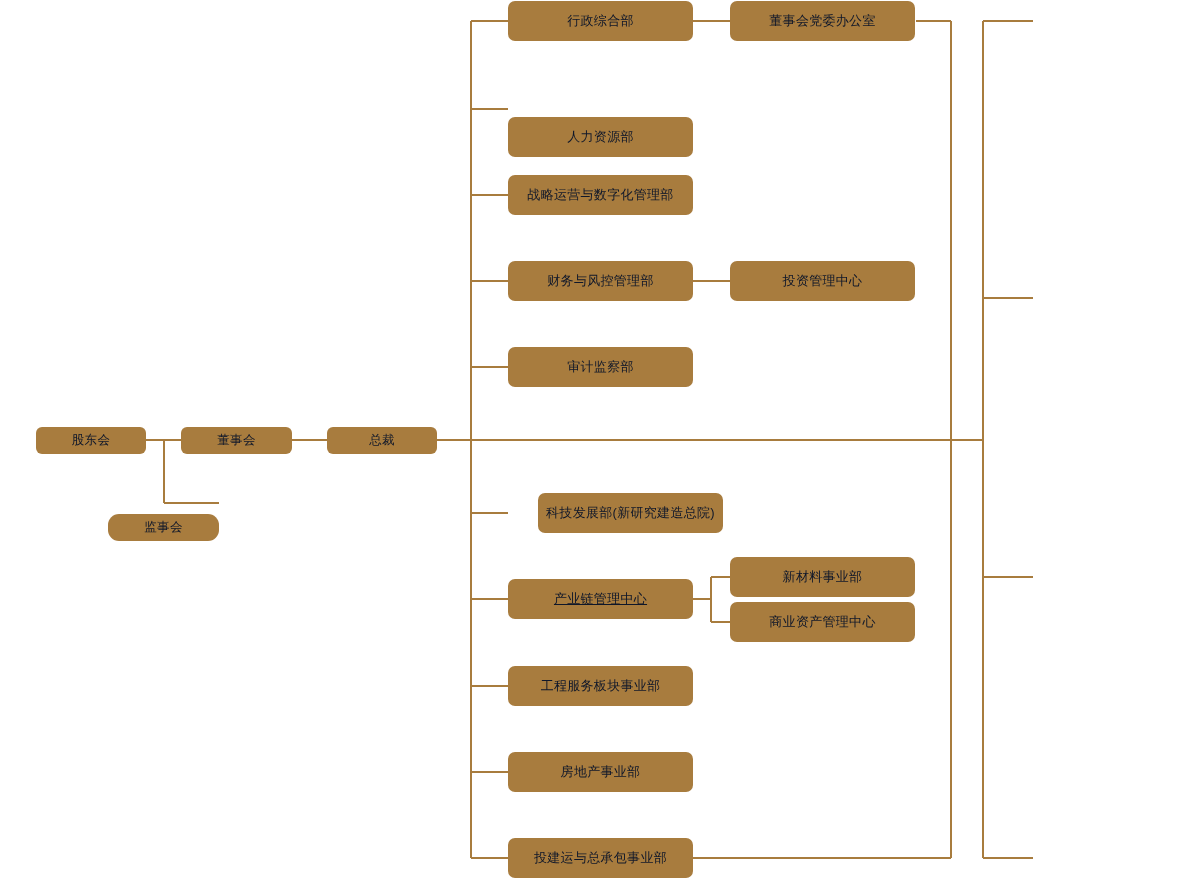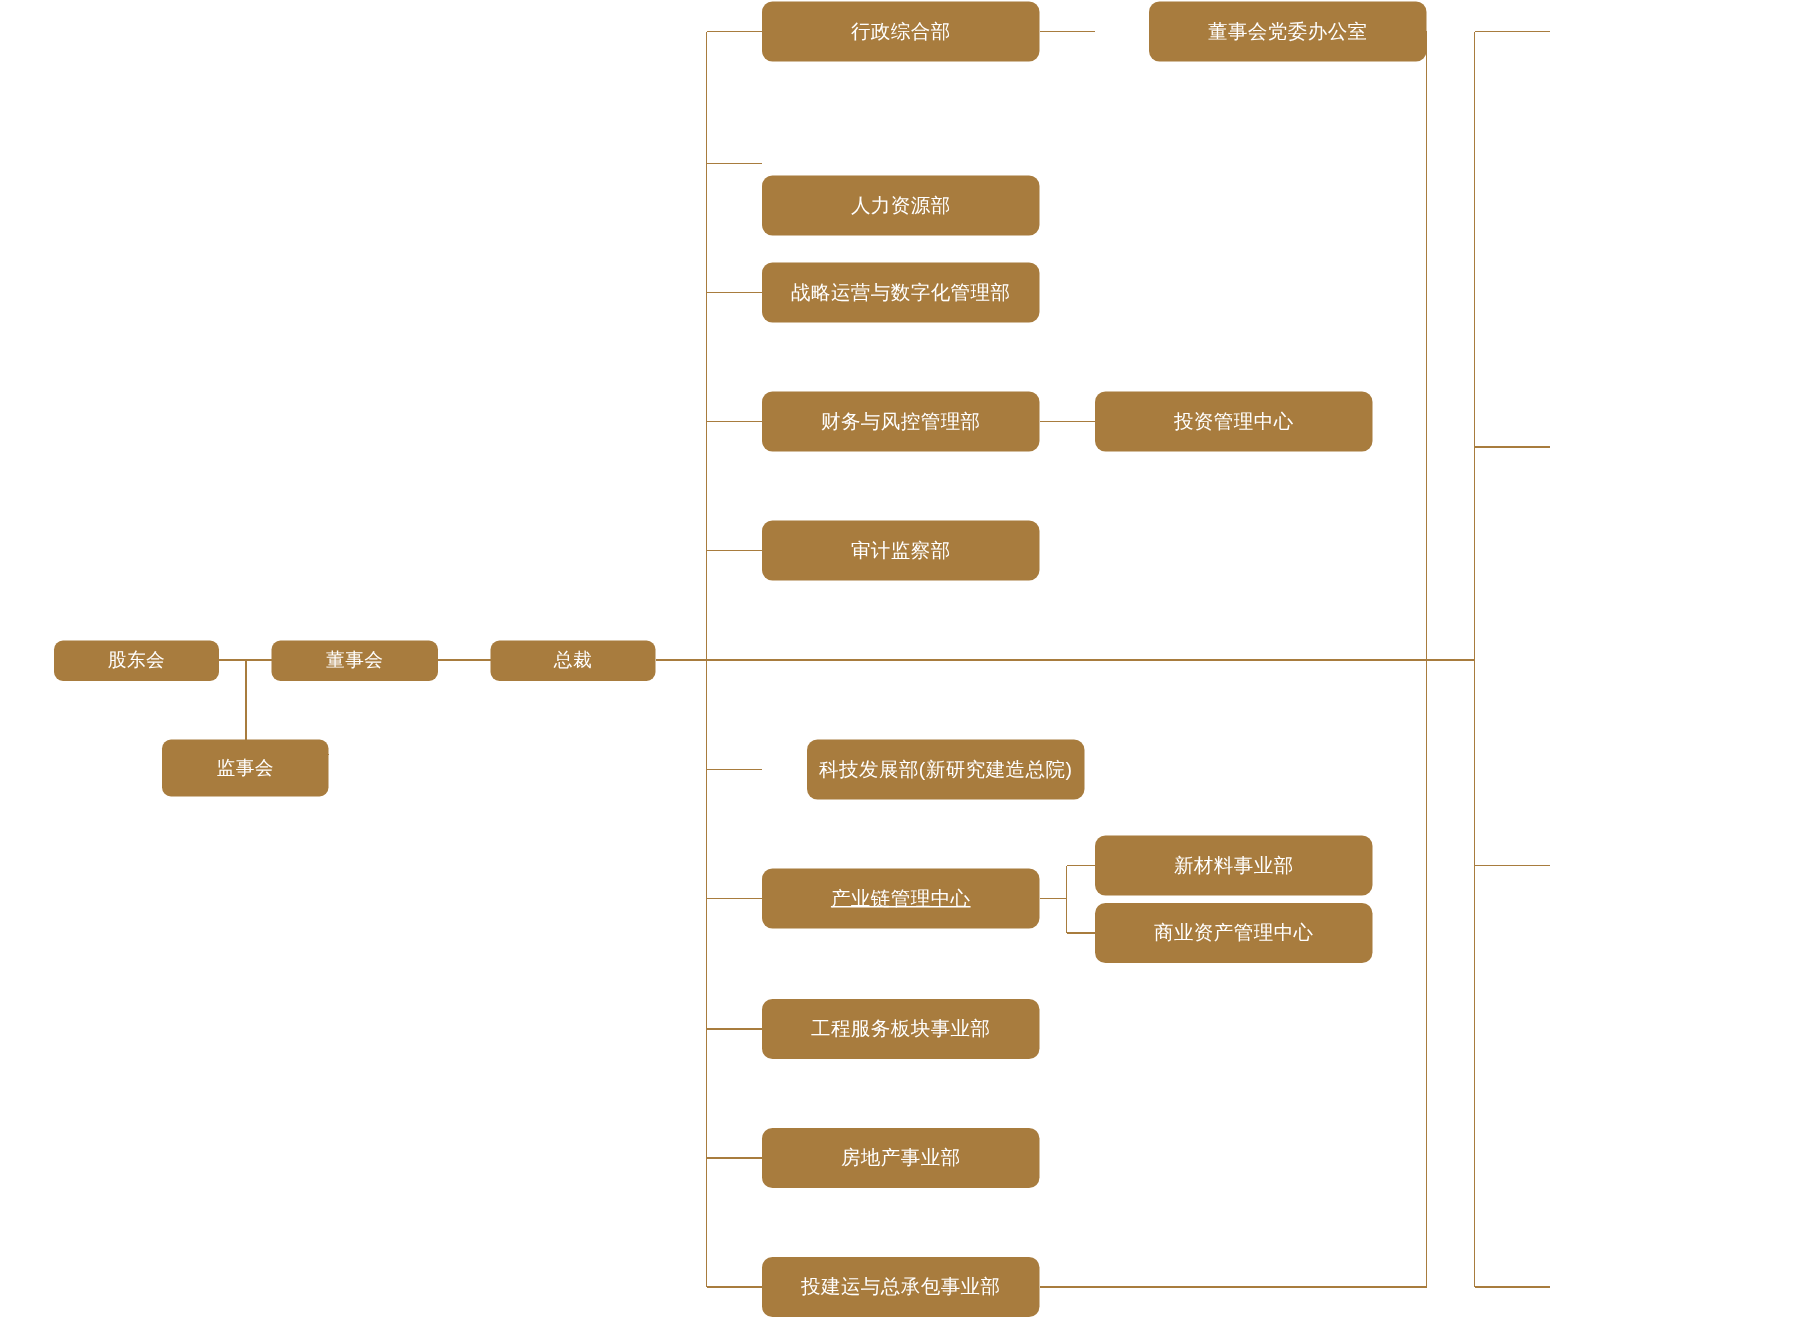--- a/index.html
+++ b/index.html
@@ -23,21 +23,21 @@
     left: 0;
     top: 0;
     width: 1202px;
     height: 880px;
     pointer-events: none;
   }
   .node {
     position: absolute;
     box-sizing: border-box;
     background: #a87c3e;
-    color: #ffffff;
+    color: #0f172a;
     border-radius: 7px;
     display: flex;
     align-items: center;
     justify-content: center;
     text-align: center;
     font-size: 13px;
     line-height: 1.15;
     letter-spacing: 0.3px;
     white-space: nowrap;
     font-weight: 400;
@@ -86,37 +86,37 @@
       <line x1="983" y1="21" x2="1033" y2="21" stroke="#a87c3e" stroke-width="1.2" shape-rendering="crispEdges"></line>
       <line x1="983" y1="298" x2="1033" y2="298" stroke="#a87c3e" stroke-width="1.2" shape-rendering="crispEdges"></line>
       <line x1="983" y1="577" x2="1033" y2="577" stroke="#a87c3e" stroke-width="1.2" shape-rendering="crispEdges"></line>
       <line x1="983" y1="858" x2="1033" y2="858" stroke="#a87c3e" stroke-width="1.2" shape-rendering="crispEdges"></line>
     </svg>
 
   <div class="node small" style="left: 36px; top: 427px; width: 110px; height: 27px; text-align: right;">
     <span class="node-label">股东会</span>
   </div>
 
-  <div class="node small" style="left: 108px; top: 493px; width: 111px; height: 38px;">
+  <div class="node small" style="left: 108px; top: 514px; width: 111px; height: 27px; border-radius: 11px;">
     <span class="node-label">监事会</span>
   </div>
 
   <div class="node small" style="left: 181px; top: 427px; width: 111px; height: 27px;">
     <span class="node-label">董事会</span>
   </div>
 
   <div class="node small" style="left: 327px; top: 427px; width: 110px; height: 27px; justify-content: center;">
     <span class="node-label">总裁</span>
   </div>
 
   <div class="node" style="left: 508px; top: 1px; width: 185px; height: 40px;">
     <span class="node-label">行政综合部</span>
   </div>
 
-  <div class="node" style="left: 730px; top: 1px; width: 185px; height: 40px; margin-left: 36px;">
+  <div class="node" style="left: 730px; top: 1px; width: 185px; height: 40px;">
     <span class="node-label">董事会党委办公室</span>
   </div>
 
   <div class="node" style="left: 508px; top: 89px; width: 185px; height: 40px; margin-top: 28px;">
     <span class="node-label">人力资源部</span>
   </div>
 
   <div class="node" style="left: 508px; top: 175px; width: 185px; height: 40px;">
     <span class="node-label">战略运营与数字化管理部</span>
   </div>

